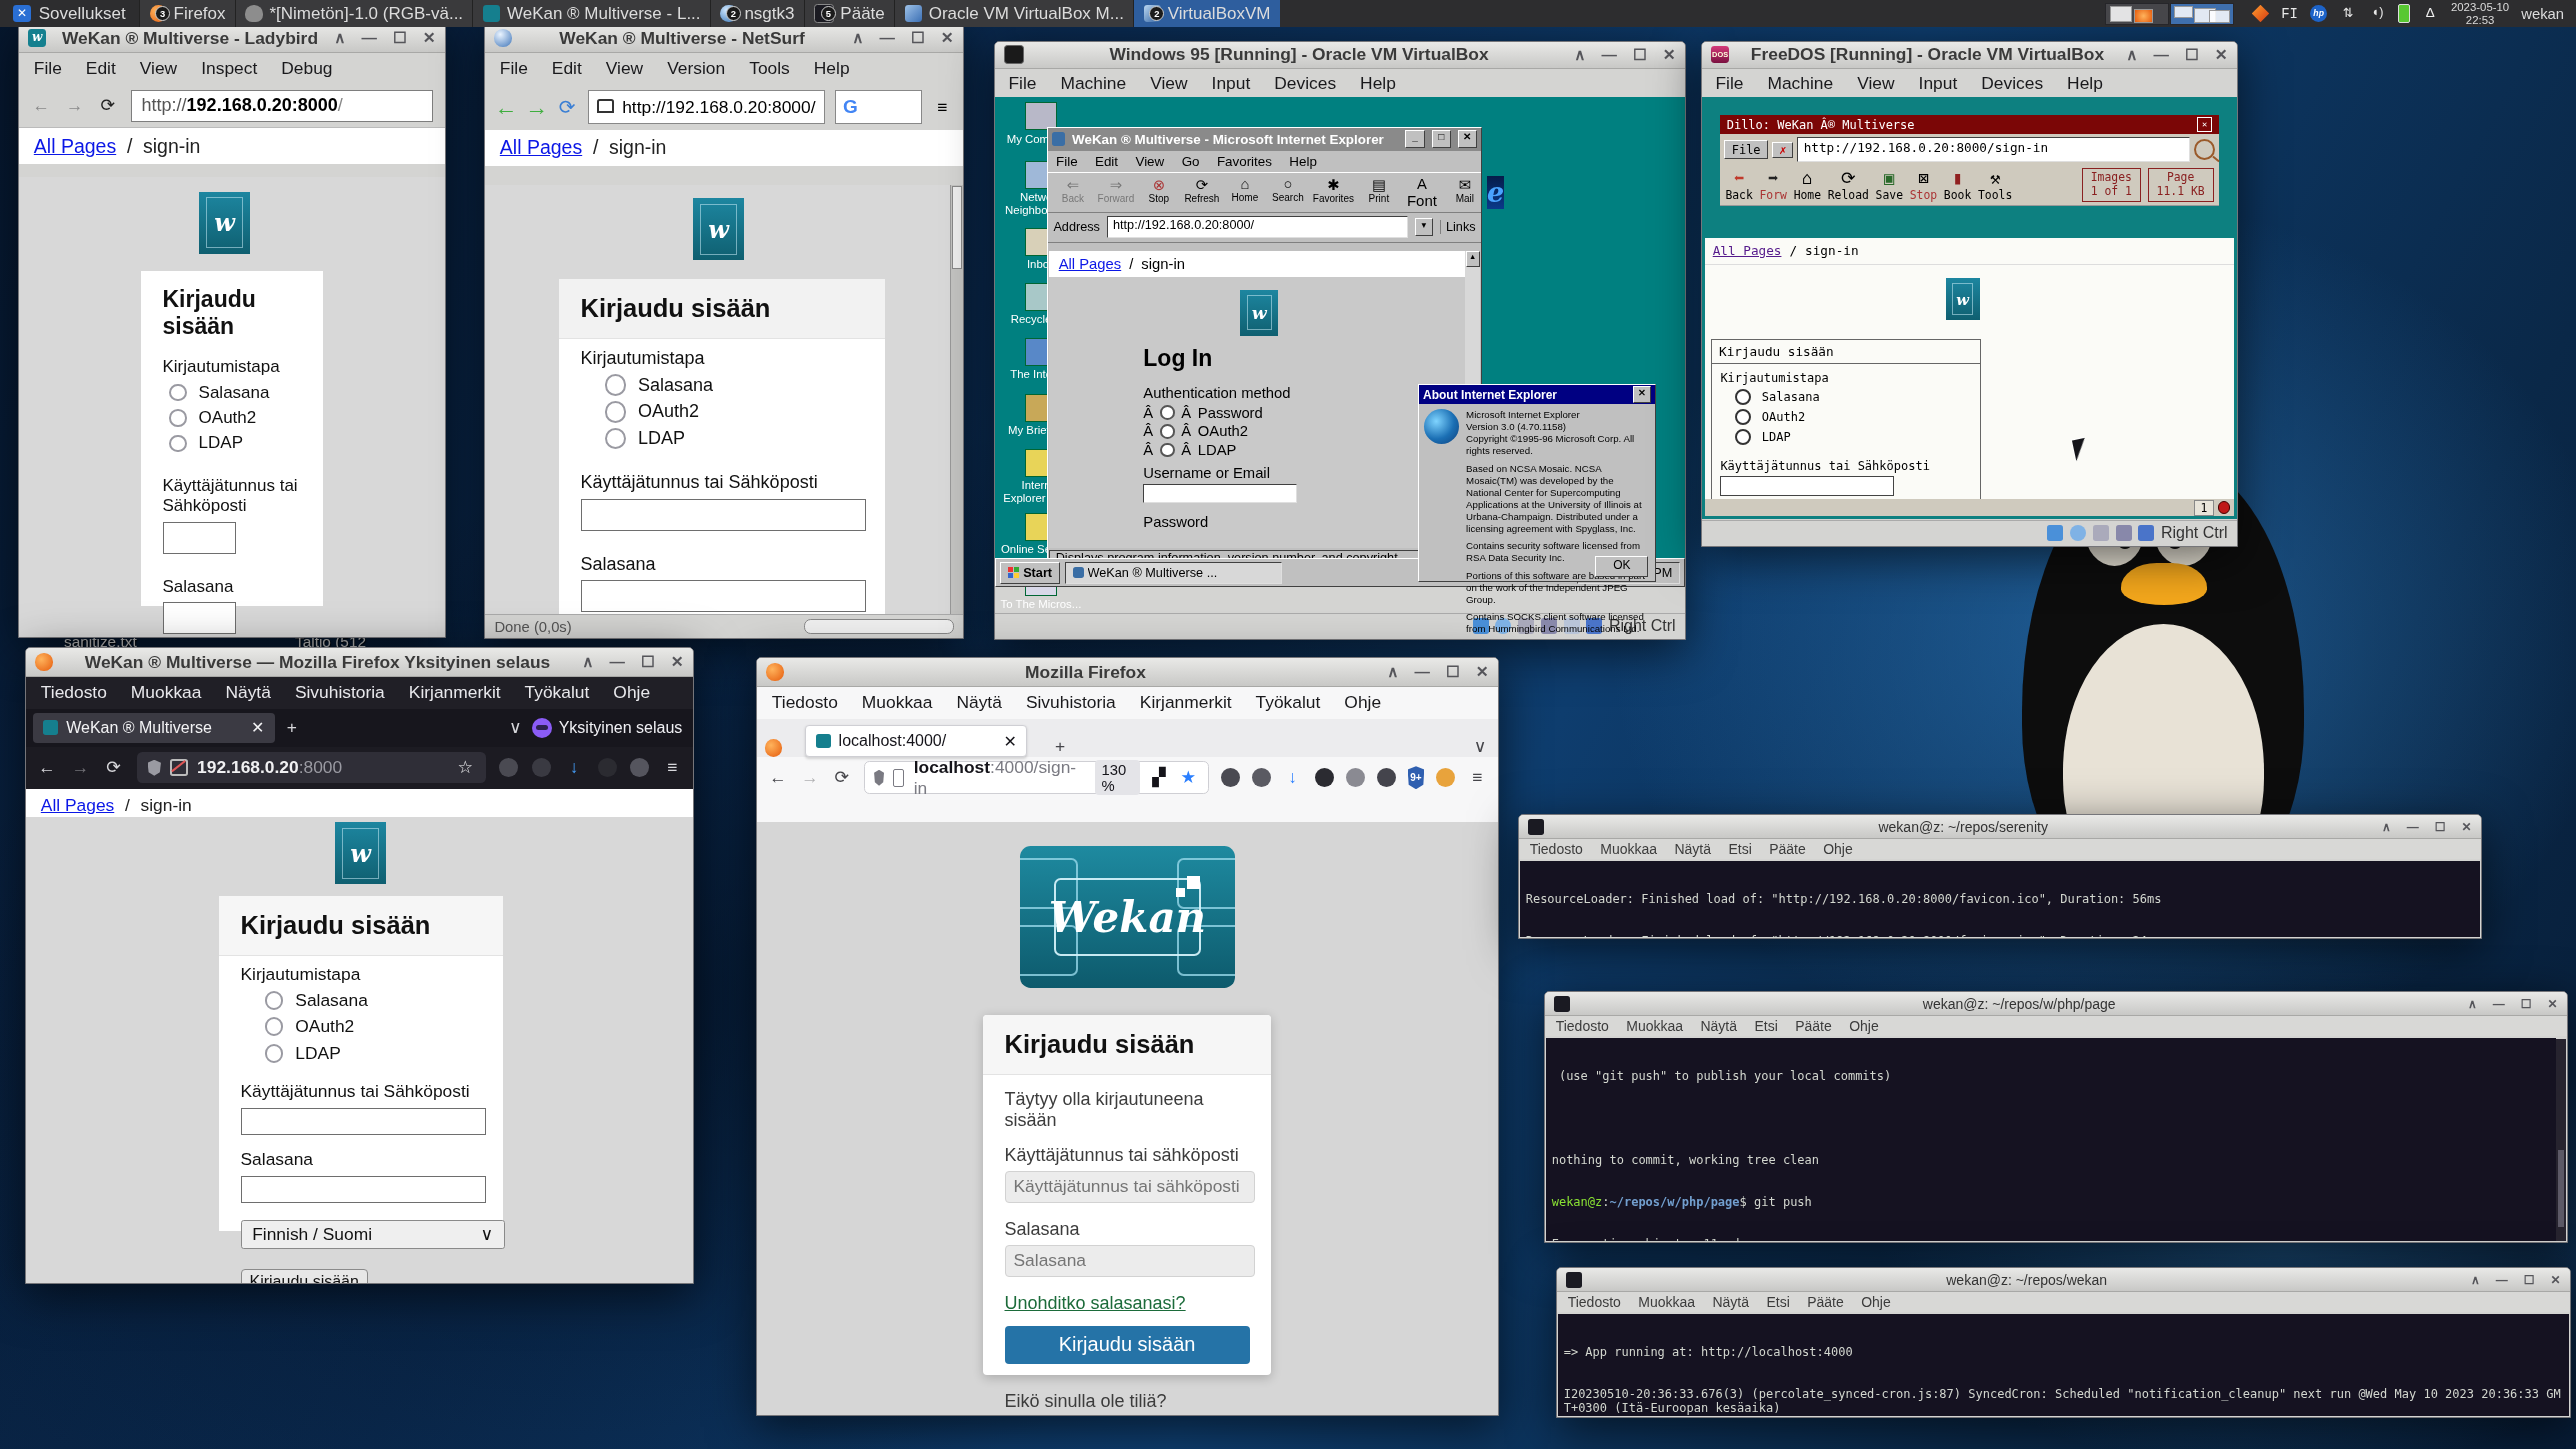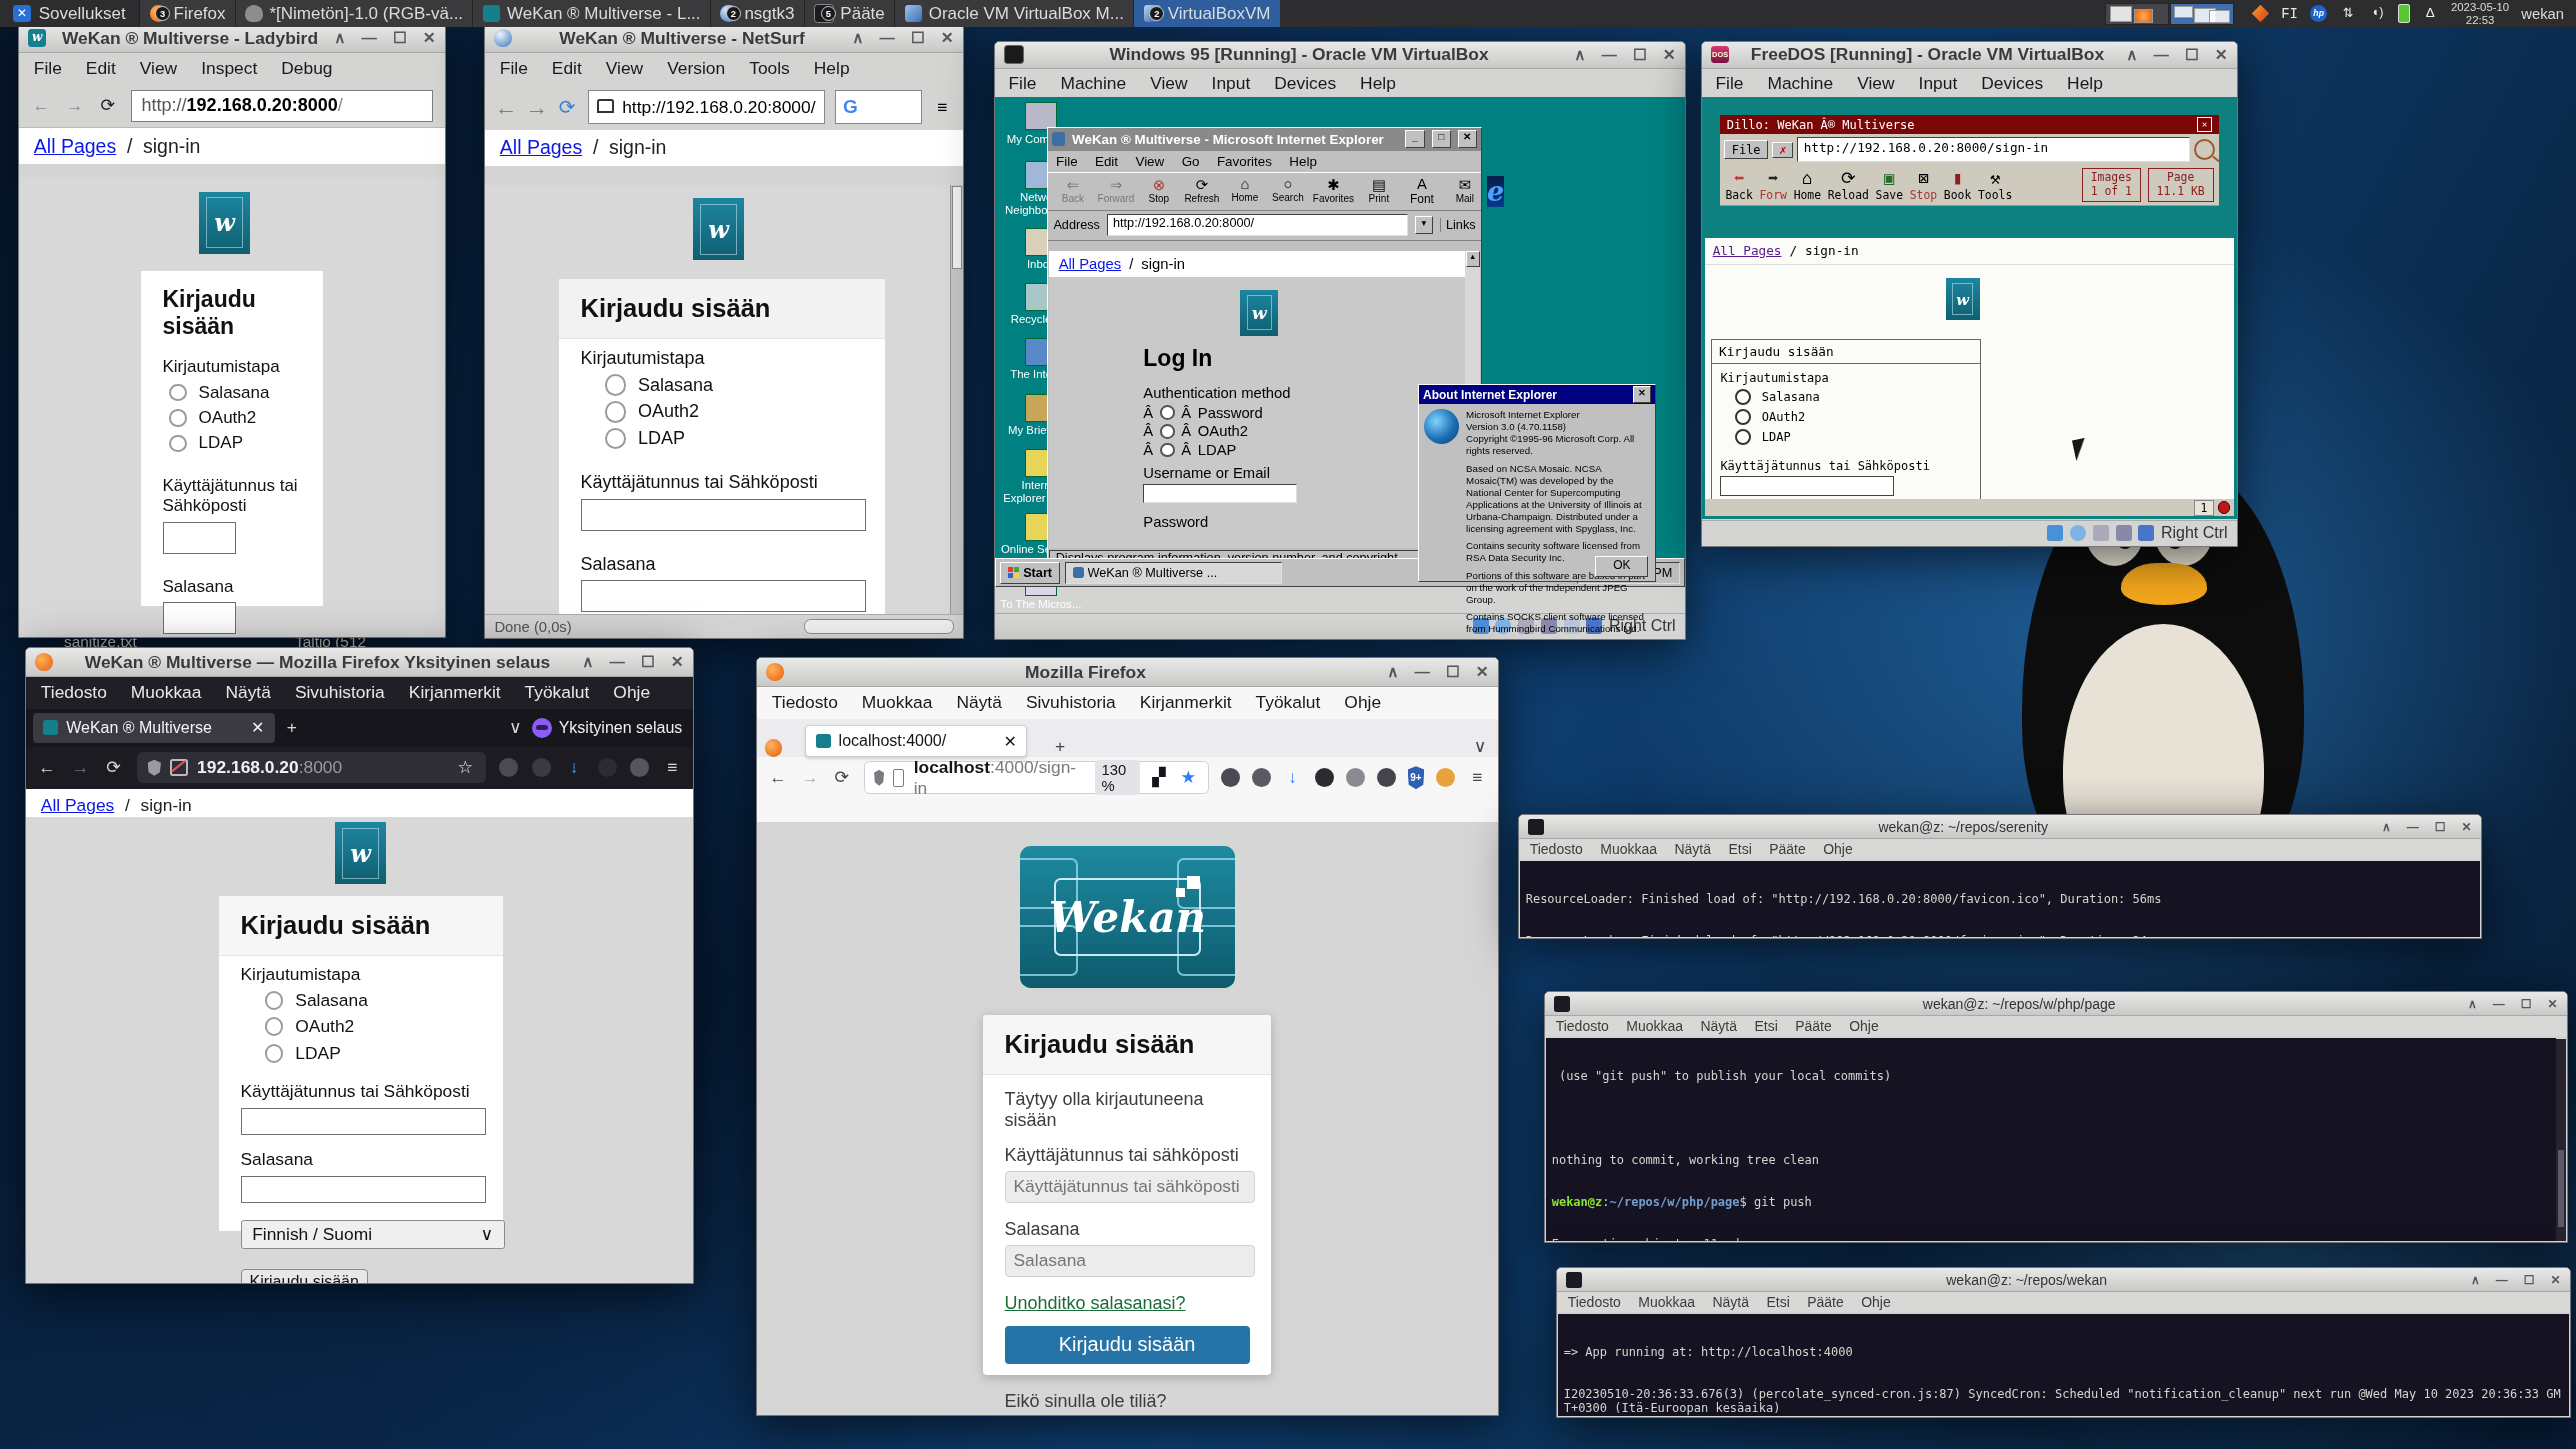--- a/index.html
+++ b/index.html
@@ -107,21 +107,21 @@
   .nico{width:20px;height:20px;display:inline-flex;align-items:center;justify-content:center;
     font-size:17.4px;flex:0 0 auto}
   .dot-ico{width:19px;height:19px;border-radius:50%;background:#4a4a52;flex:0 0 auto}
   
   .term .tb{height:23px}
   .term .tb .ti{font-size:14px;font-weight:400;color:#333}
   .term .mbar{padding:2px 10.7px;font-size:14px;gap:17.4px;color:#3c3c3c;background:#d8d8d6}
   .tbody{position:absolute;left:1.3px;right:1.3px;bottom:1.3px;background:#151221;color:#d3d7cf;
     font-family:"DejaVu Sans Mono",monospace;font-size:12px;line-height:14px;
     padding:2.7px 5.4px;white-space:pre-wrap;word-break:break-all}
-  .p-user{color:#8ae234;font-weight:700}
+  .p-user{color:#8ae234;font-weight:400}
   .p-path{color:#729fcf;font-weight:700}
   .tscroll{position:absolute;right:1.3px;top:47px;bottom:1.3px;width:9.4px;background:#27242f}
   .tscroll i{position:absolute;right:1.3px;top:55%;width:6.7px;height:38%;background:#5c5966;display:block}
   
   .arrow-cursor{position:absolute;width:0;height:0;border-left:13.4px solid #15151a;
     border-bottom:21.5px solid transparent;filter:drop-shadow(0.7px 0.7px 0 #fff) drop-shadow(-0.7px -0.7px 0 #fff);
     transform:rotate(-12deg);z-index:5}
   .mini-sq{width:16px;height:16px;border-radius:2.7px;background:#8d8d95;display:inline-block}
 </style>
 </head>
@@ -437,21 +437,21 @@
           <div style="text-align:center;width:44px">
               <div style="font-size:14.8px">✱</div>
               <div style="font-size:10px">Favorites</div>
             </div>
           <div style="text-align:center;width:39px">
               <div style="font-size:14.8px">▤</div>
               <div style="font-size:10px">Print</div>
             </div>
           <div style="text-align:center;width:39px">
               <div style="font-size:14.8px">A</div>
-              <div style="font-size:12px">Font</div>
+              <div style="font-size:15px">Font</div>
             </div>
           <div style="text-align:center;width:39px">
               <div style="font-size:14.8px">✉</div>
               <div style="font-size:10px">Mail</div>
             </div>
         </div>
         <div style="width:42px;background:linear-gradient(#061c4a,#0a3a8a);display:flex;align-items:center;justify-content:center">
             <span style="color:#4aa3ff;font:italic 700 27px 'DejaVu Serif',serif">e</span>
           </div>
       </div>

